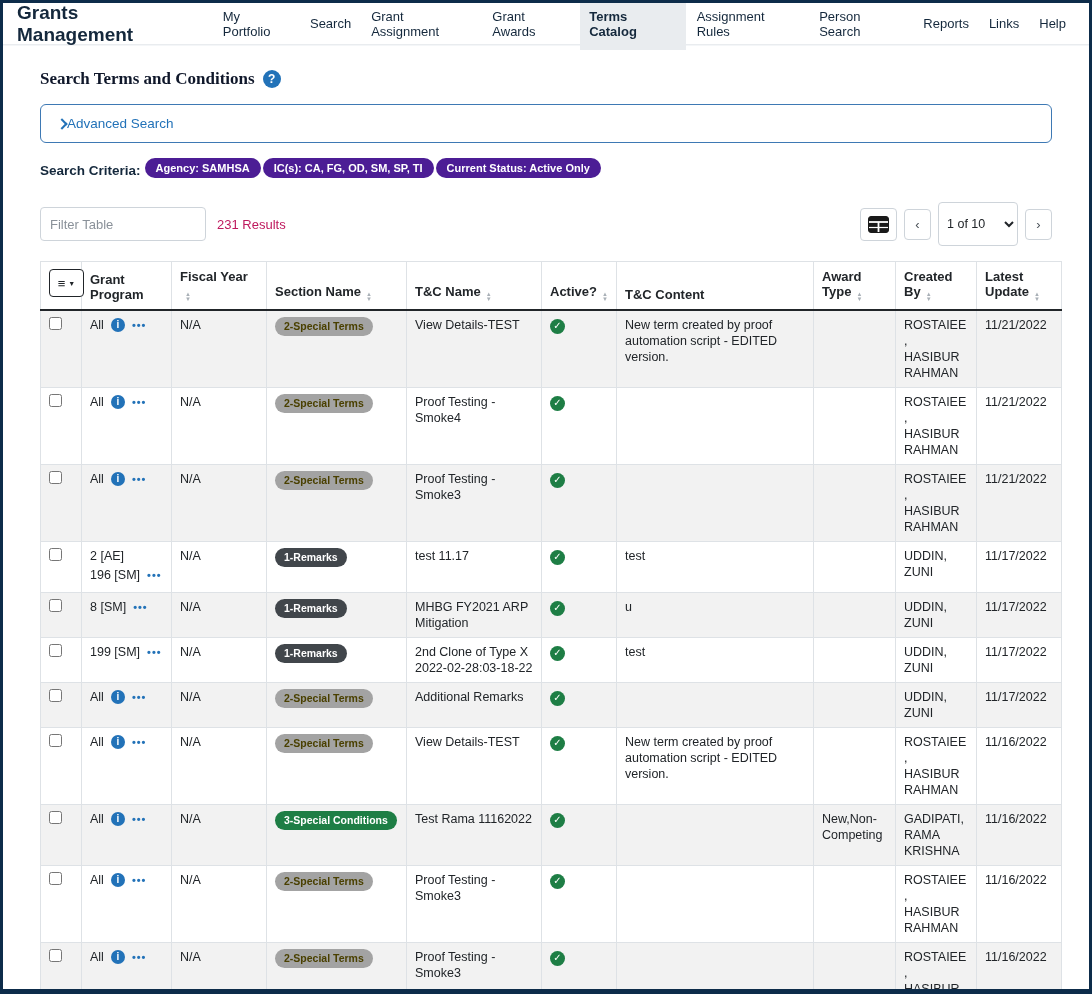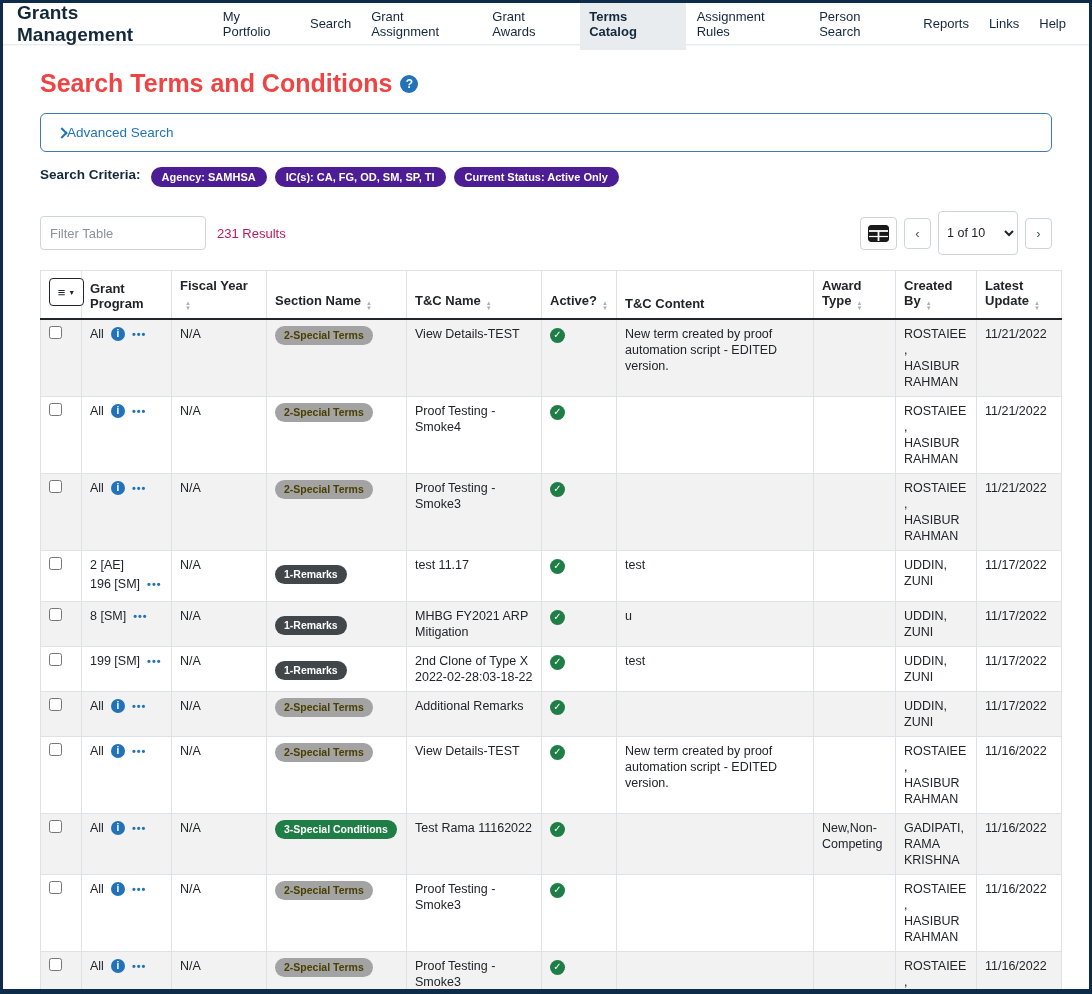--- a/index.html
+++ b/index.html
@@ -12,38 +12,38 @@
   }
   
   .topnav { display:flex; align-items:center; height:42px; padding:0 14px; gap:2px;
             border-bottom:1px solid #e9ecef; box-shadow:0 1px 0 #f4f6f8; background:#fff;}
   .brand { font-size:19px; font-weight:bold; color:#14283c; margin-right:16px; }
   .navitem { font-size:13px; color:#14283c; text-decoration:none; padding:11px 9px; cursor:pointer; }
   .navitem.active { background:#e9ecef; font-weight:bold; }
   
   .main { padding:0 37px; }
   .title-row { display:flex; align-items:center; margin-top:24px; }
-  .page-title { font-size:25px; font-weight:bold; color:#ef4444; }
+  .page-title { font-size:17px; font-weight:bold; color:#0f172a;font-family:Liberation Serif, serif; }
   .help-icon { display:inline-flex; align-items:center; justify-content:center;
                width:18px; height:18px; border-radius:50%; background:#2272b8; color:#fff;
                font-size:12px; font-weight:bold; margin-left:8px; cursor:pointer; }
   .title-actions { margin-left:auto; display:flex; align-items:center; gap:26px; }
   .blue-link { color:#2272b8; font-size:13px; text-decoration:none; cursor:pointer; }
   .btn-primary { background:#1f72b8; color:#fff; border:1px solid #1f72b8; border-radius:4px;
                  font-size:13px; padding:7px 12px; cursor:pointer; display:inline-flex;
                  align-items:center; gap:6px; font-family:inherit; }
   .plus-glyph { font-weight:bold; font-size:14px; line-height:1; }
   
   .adv-panel { margin-top:15px; border:1px solid #3e79b4; border-radius:6px; padding:11px 17px;
                display:flex; align-items:center; gap:1px; cursor:pointer; }
   .chev { width:8px; height:8px; border-top:2px solid #2272b8; border-right:2px solid #2272b8;
           transform:rotate(45deg); display:inline-block; }
   .adv-label { color:#2272b8; font-size:13.5px; }
   
-  .criteria { margin-top:15px; display:flex; align-items:flex-start; gap:8px; }
+  .criteria { margin-top:15px; display:flex; align-items:flex-end; gap:2px; }
   .criteria-label { font-size:13.5px; font-weight:bold; color:#14283c; margin-right:2px; }
   .pill { background:#4c1d95; color:#fff; font-size:11px; font-weight:bold;
           padding:4px 11px; border-radius:11px; white-space:nowrap; }
   
   .toolbar { margin-top:24px; display:flex; align-items:center; }
   .filter-input { width:166px; height:20px; border:1px solid #ced4da; border-radius:4px;
                   padding:16px 9px; font-size:13px; font-family:inherit; color:#212529; }
   .filter-input::placeholder { color:#8a9199; }
   .results { font-size:13px; margin-left:11px; color:#be185d; }
   .pager { margin-left:auto; display:flex; align-items:center; gap:7px; }
@@ -69,21 +69,21 @@
   .sort { display:inline-flex; flex-direction:column; margin-left:5px; vertical-align:0px; }
   .sort i { font-style:normal; font-size:6px; line-height:5px; color:#a9b0b7; }
   .gp-line { display:flex; align-items:center; gap:7px; margin-bottom:3px; }
   .info-icon { display:inline-flex; align-items:center; justify-content:center; flex:0 0 auto;
                width:14px; height:14px; border-radius:50%; background:#2272b8; color:#fff;
                font-size:10px; font-weight:bold; cursor:pointer; }
   .ellipsis { color:#2272b8; font-weight:bold; font-size:11px; letter-spacing:1px; cursor:pointer; }
   .badge-sec { display:inline-block; font-size:10.5px; font-weight:bold; padding:3px 9px;
                border-radius:10px; white-space:nowrap; }
   .sec-terms { background:#a3a3a3; color:#4a4000; }
-  .sec-remarks { background:#41464b; color:#fff;margin-top:8px; }
+  .sec-remarks { background:#41464b; color:#fff; }
   .sec-conditions { background:#1e7e45; color:#fff; }
   .ck { display:inline-flex; align-items:center; justify-content:center; width:15px; height:15px;
         border-radius:50%; background:#1e7e45; color:#fff; font-size:10px; font-weight:bold; }
   input[type=checkbox] { width:13px; height:13px; cursor:pointer; }
 </style>
 </head>
 <body>
 
 <nav class="topnav">
   <span class="brand">Grants Management</span>

